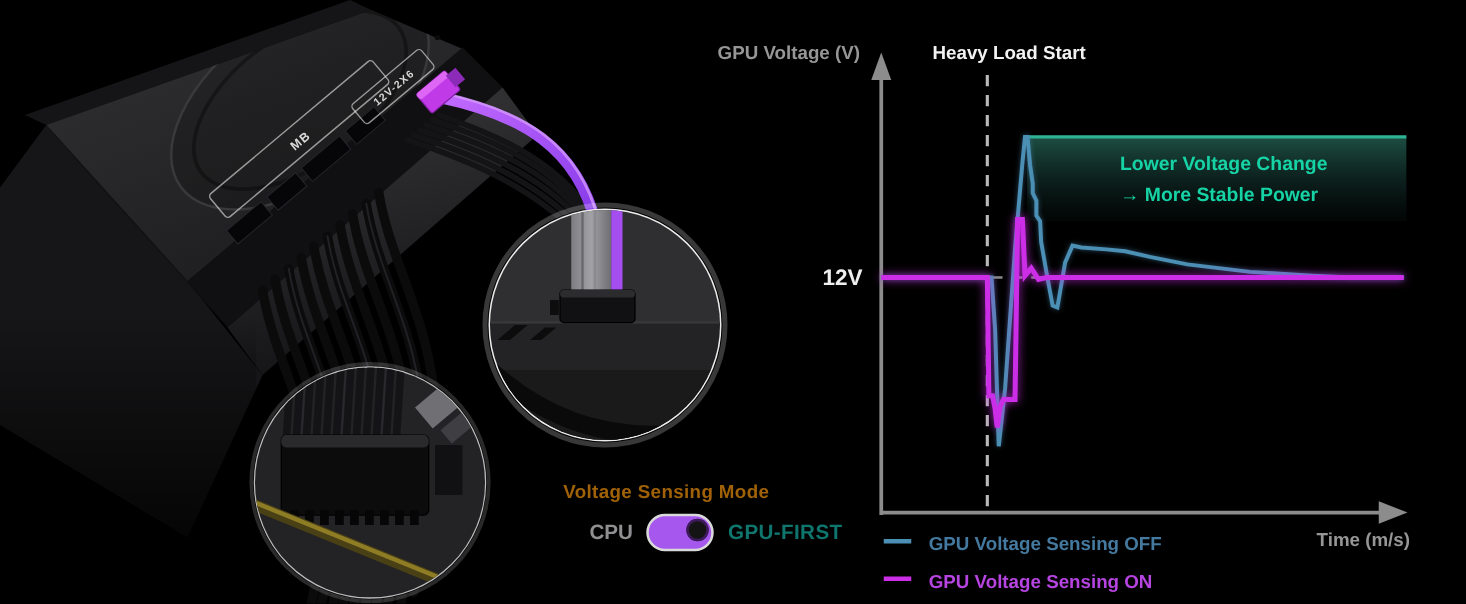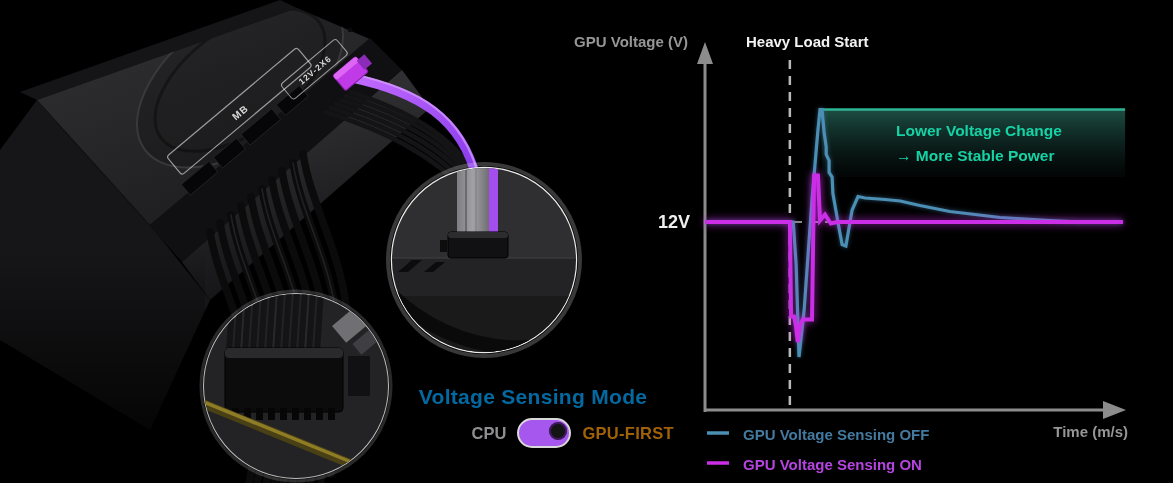--- a/index.html
+++ b/index.html
@@ -11,24 +11,24 @@
   .white-label{fill:#f2f2f2;font-size:15px;font-weight:bold;}
   .ref-label{fill:#efefef;font-size:18px;font-weight:bold;}
   .band-text{font-size:15.5px;font-weight:bold;}
   .legend-text{font-size:15px;font-weight:bold;}
   .port-label{fill:#d9d9d9;font-weight:bold;letter-spacing:1px;}
   
   .line-on{fill:none;stroke-width:4;filter:drop-shadow(0 0 4px rgba(204,45,232,.85));}
   .line-off{fill:none;stroke-width:3.2;filter:drop-shadow(0 0 2px rgba(74,137,180,.55));}
   
   .vsm{position:absolute;left:392px;top:385px;width:282px;text-align:center;}
-  .vsm-title{color:#0369a1;font-size:21px;font-weight:bold;letter-spacing:.3px;}
+  .vsm-title{color:#a16207;font-size:15px;font-weight:bold;letter-spacing:.3px;}
   .vsm-row{margin-top:9px;display:flex;align-items:center;justify-content:flex-end;gap:11px;}
   .vsm-cpu{color:#8f8f92;font-size:16.5px;font-weight:bold;}
-  .vsm-gpu{color:#a16207;font-size:16.5px;font-weight:bold;letter-spacing:.3px;}
+  .vsm-gpu{color:#0f766e;font-size:16.5px;font-weight:bold;letter-spacing:.3px;}
   .toggle{position:relative;width:50px;height:26px;border-radius:15px;background:#a557ee;
           border:2px solid #d9d9d9;box-shadow:0 0 0 2px #000;cursor:pointer;}
   .knob{position:absolute;right:2px;top:2px;width:18px;height:18px;border-radius:50%;
         background:#141414;box-shadow:inset 0 0 0 2px rgba(90,30,140,.6);}
 </style>
 </head>
 <body>
 
 <div id="stage">
 

